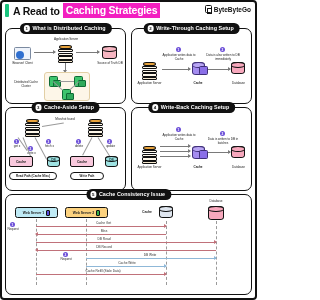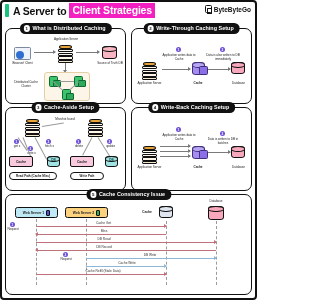--- a/index.html
+++ b/index.html
@@ -96,22 +96,22 @@
   .ar-l:after { content:""; position:absolute; left:-1px; top:-1.7px; border-right:3px solid currentColor;
                 border-top:2px solid transparent; border-bottom:2px solid transparent; }
 </style>
 </head>
 <body>
 
 <div class="frame"></div>
 
 <div class="header">
   <div class="accent-bar"></div>
-  <span class="title">A Server to</span>
-  <span class="title-hl">Client Strategies</span>
+  <span class="title">A Read to</span>
+  <span class="title-hl">Caching Strategies</span>
 </div>
 <div class="brand">
   <span class="brand-mark"></span>
   <span class="brand-text">ByteByteGo</span>
 </div>
 
 <div class="panel p1">
   <div class="pill">
     <span class="num">1</span>
     <span>What is Distributed Caching</span>

